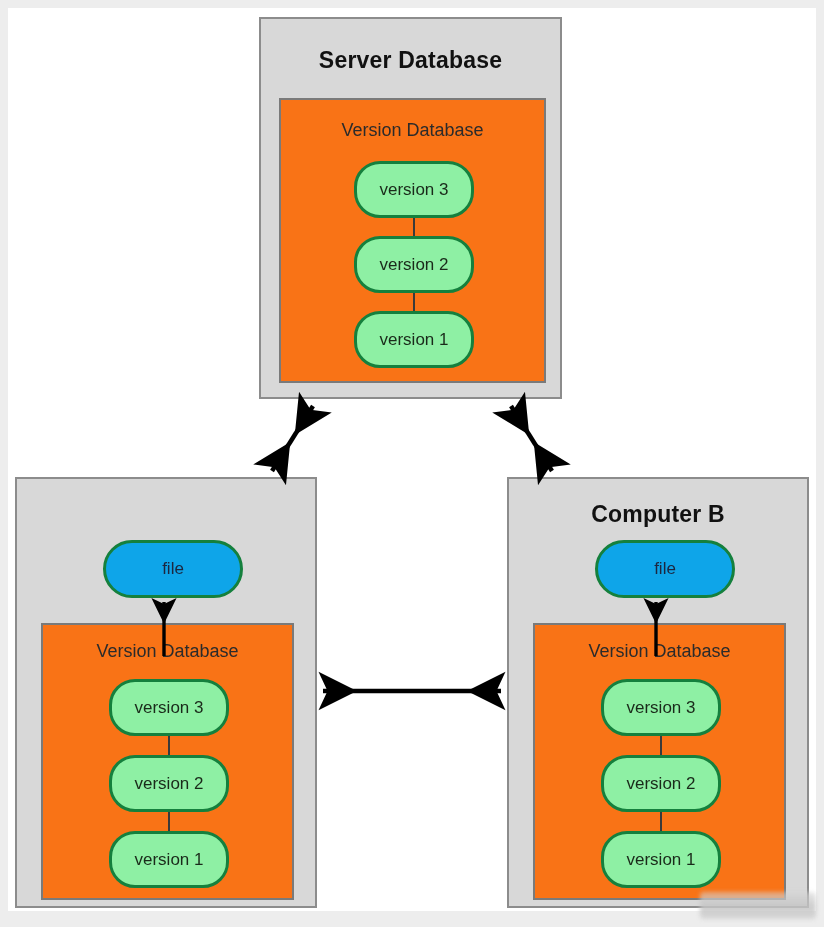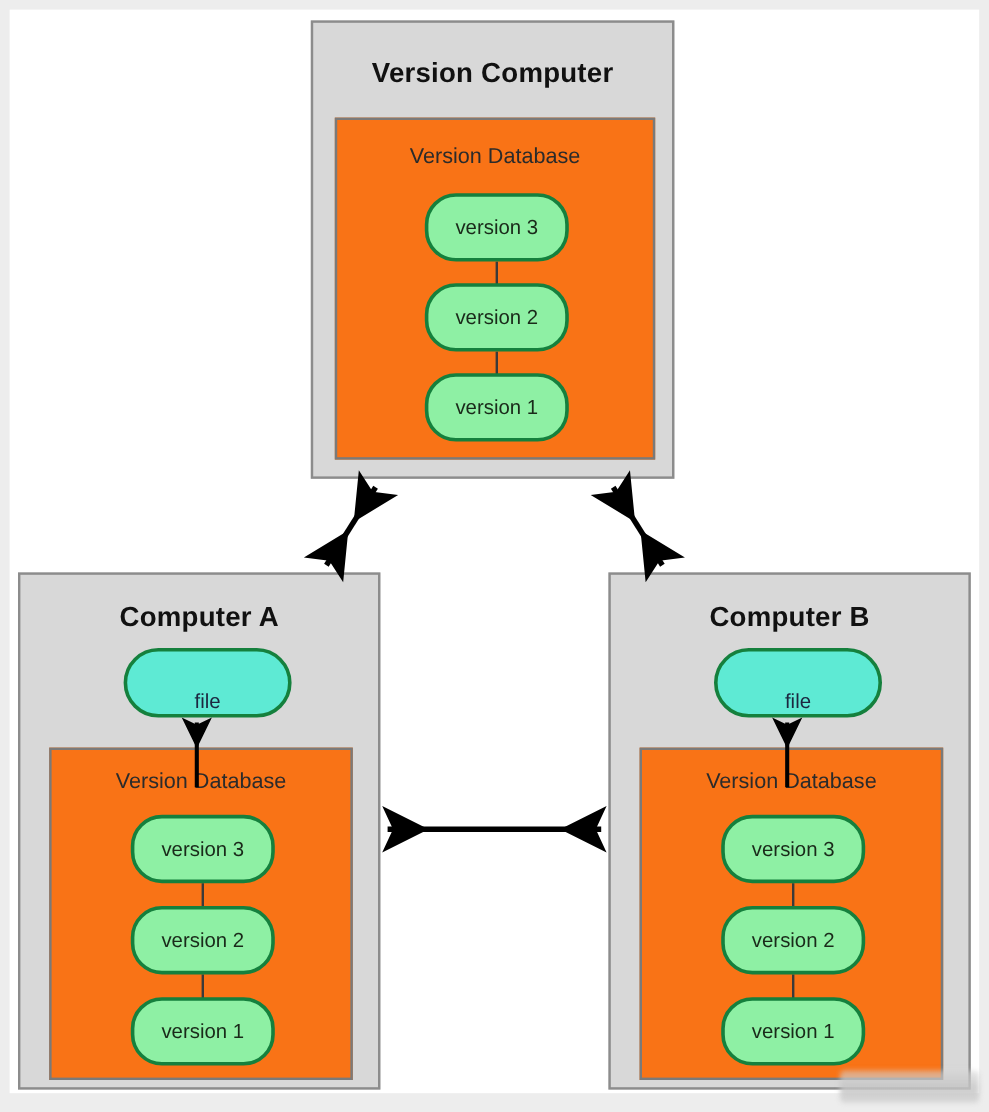--- a/index.html
+++ b/index.html
@@ -66,24 +66,23 @@
     display: flex;
     align-items: center;
     justify-content: center;
     font-size: 17px;
     color: #1a2a1a;
   }
   .pill.version {
     background: #8ef0a4;
   }
   .pill.file {
-    background: #5eead4;
+    background: #0ea5e9;
     color: #1c2740;
     border-radius: 30px;
-    align-items: flex-end;
   }
 
   
   .stem {
     position: absolute;
     width: 2px;
     background: #3a3a3a;
   }
 
   
@@ -107,42 +106,41 @@
     filter: blur(2.2px);
     border-radius: 4px;
   }
 </style>
 </head>
 <body>
 
 <div id="canvas">
 
   <div class="panel" style="left:251px; top:9px; width:303px; height:382px;">
-    <div class="panel-title" style="top:28px;">Version Computer</div>
+    <div class="panel-title" style="top:28px;">Server Database</div>
 
     <div class="vdb" style="left:18px; top:79px; width:267px; height:285px;">
       <div class="vdb-title" style="top:20px;">Version Database</div>
 
       <div class="stem" style="left:132px; top:118px; height:30px;"></div>
       <div class="stem" style="left:132px; top:193px; height:30px;"></div>
 
       <div class="pill version" style="left:73px; top:61px; width:120px; height:57px;">
         <span>version 3</span>
       </div>
       <div class="pill version" style="left:73px; top:136px; width:120px; height:57px;">
         <span>version 2</span>
       </div>
       <div class="pill version" style="left:73px; top:211px; width:120px; height:57px;">
         <span>version 1</span>
       </div>
     </div>
   </div>
 
   <div class="panel" style="left:7px; top:469px; width:302px; height:431px;">
-    <div class="panel-title" style="top:22px;">Computer A</div>
 
     <div class="pill file" style="left:86px; top:61px; width:140px; height:58px;">
       <span>file</span>
     </div>
 
     <div class="vdb" style="left:24px; top:144px; width:253px; height:277px;">
       <div class="vdb-title" style="top:16px;">Version Database</div>
 
       <div class="stem" style="left:125px; top:111px; height:28px;"></div>
       <div class="stem" style="left:125px; top:187px; height:28px;"></div>

